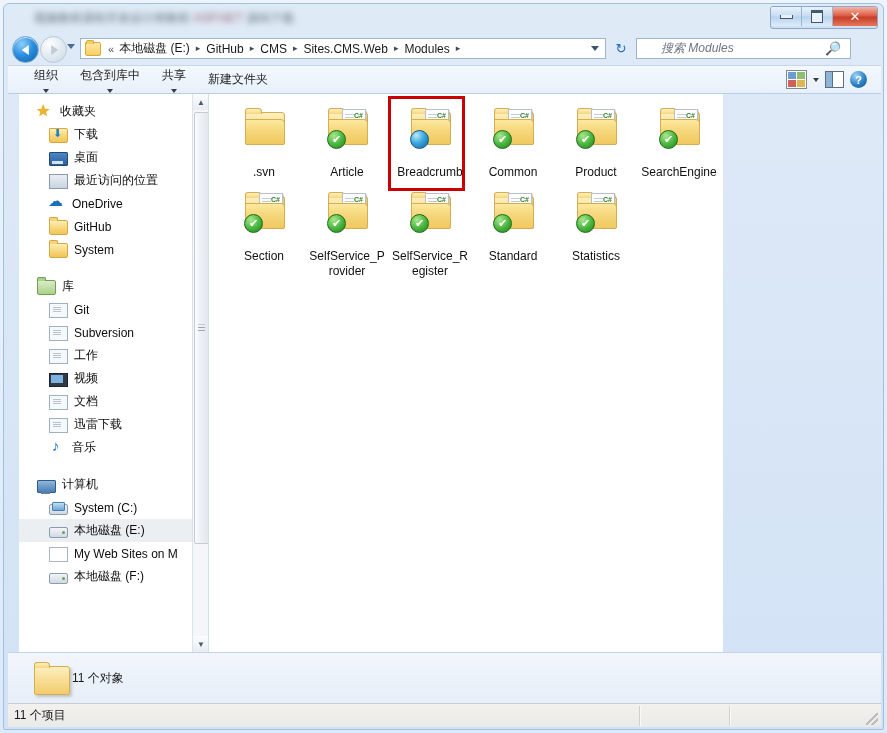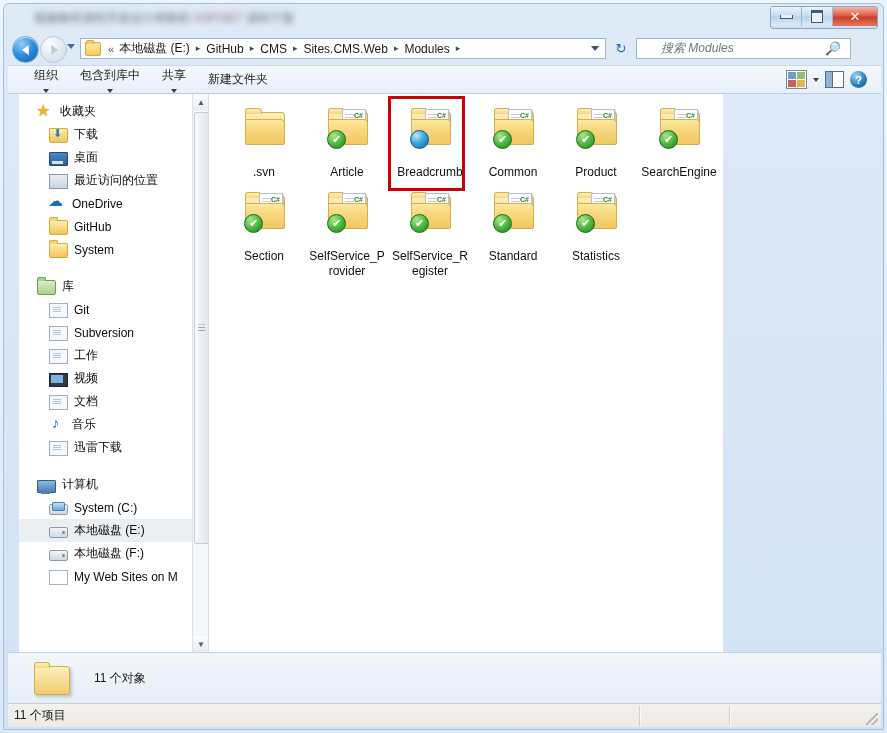--- a/index.html
+++ b/index.html
@@ -481,21 +481,20 @@
     background: linear-gradient(180deg,#fdf0bd 0%, #f7dc94 50%, #f2cd6d 100%);
     border: 1px solid #d5ae52; border-radius: 1px 3px 2px 2px;
     box-shadow: 2px 2px 3px rgba(0,0,0,.18);
   }
   .det-icon .fb::before {
     content:""; position:absolute; left:-1px; top:-5px; width:14px; height:5px;
     background: linear-gradient(180deg,#fdf0bd 0%, #f6d67f 100%);
     border:1px solid #d5ae52; border-bottom:none; border-radius:3px 4px 0 0;
   }
   .det-text {
-    margin-left: 22px;
     font-size: 12px; color: #1b1b1b;
   }
 
   
   .statusbar {
     position: absolute; left: 4px; top: 699px;
     width: 873px; height: 24px;
     background: linear-gradient(180deg,#f3f1ee 0%, #eceae6 100%);
     border-top: 1px solid #c9cdd2;
     display: flex; align-items: center;
@@ -662,49 +661,49 @@
           </div>
           <div class="nav-row child">
             <span class="ico video"></span>
             <span class="nav-label">视频</span>
           </div>
           <div class="nav-row child">
             <span class="ico doclib"></span>
             <span class="nav-label">文档</span>
           </div>
           <div class="nav-row child">
+            <span class="ico doclib"></span>
+            <span class="nav-label">迅雷下载</span>
+          </div>
+          <div class="nav-row child">
             <span class="ico music"></span>
             <span class="nav-label">音乐</span>
-          </div>
-          <div class="nav-row child">
-            <span class="ico doclib"></span>
-            <span class="nav-label">迅雷下载</span>
           </div>
         </div>
 
         <div class="nav-group" style="margin-top:14px;">
           <div class="nav-row">
             <span class="ico computer"></span>
             <span class="nav-label">计算机</span>
           </div>
           <div class="nav-row child">
             <span class="ico sysdrive"></span>
             <span class="nav-label">System (C:)</span>
           </div>
           <div class="nav-row child selected">
             <span class="ico drive"></span>
             <span class="nav-label">本地磁盘 (E:)</span>
           </div>
           <div class="nav-row child">
+            <span class="ico netdoc"></span>
+            <span class="nav-label">My Web Sites on M</span>
+          </div>
+          <div class="nav-row child">
             <span class="ico drive"></span>
             <span class="nav-label">本地磁盘 (F:)</span>
-          </div>
-          <div class="nav-row child">
-            <span class="ico netdoc"></span>
-            <span class="nav-label">My Web Sites on M</span>
           </div>
         </div>
 
         <div class="sb-scroll">
           <div class="sb-arrow up">▲</div>
           <div class="sb-thumb">
             <span class="sb-grip"></span>
           </div>
           <div class="sb-arrow down">▼</div>
         </div>

